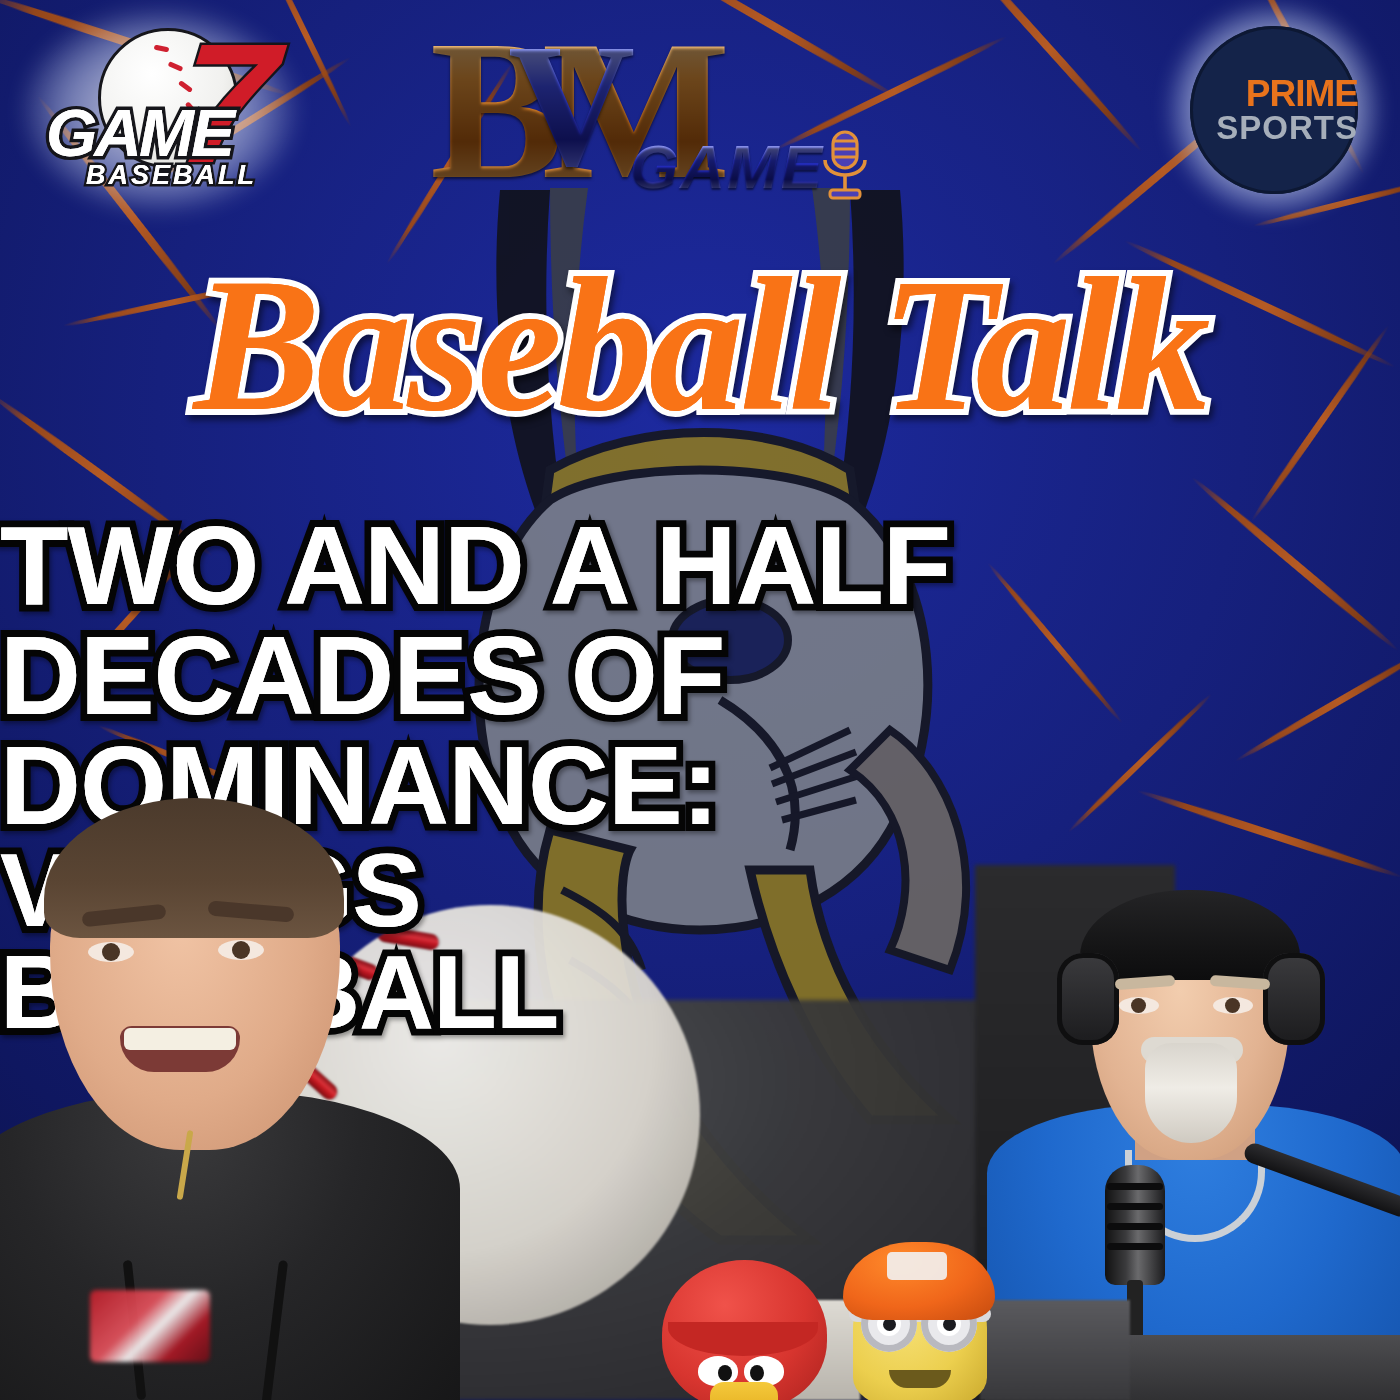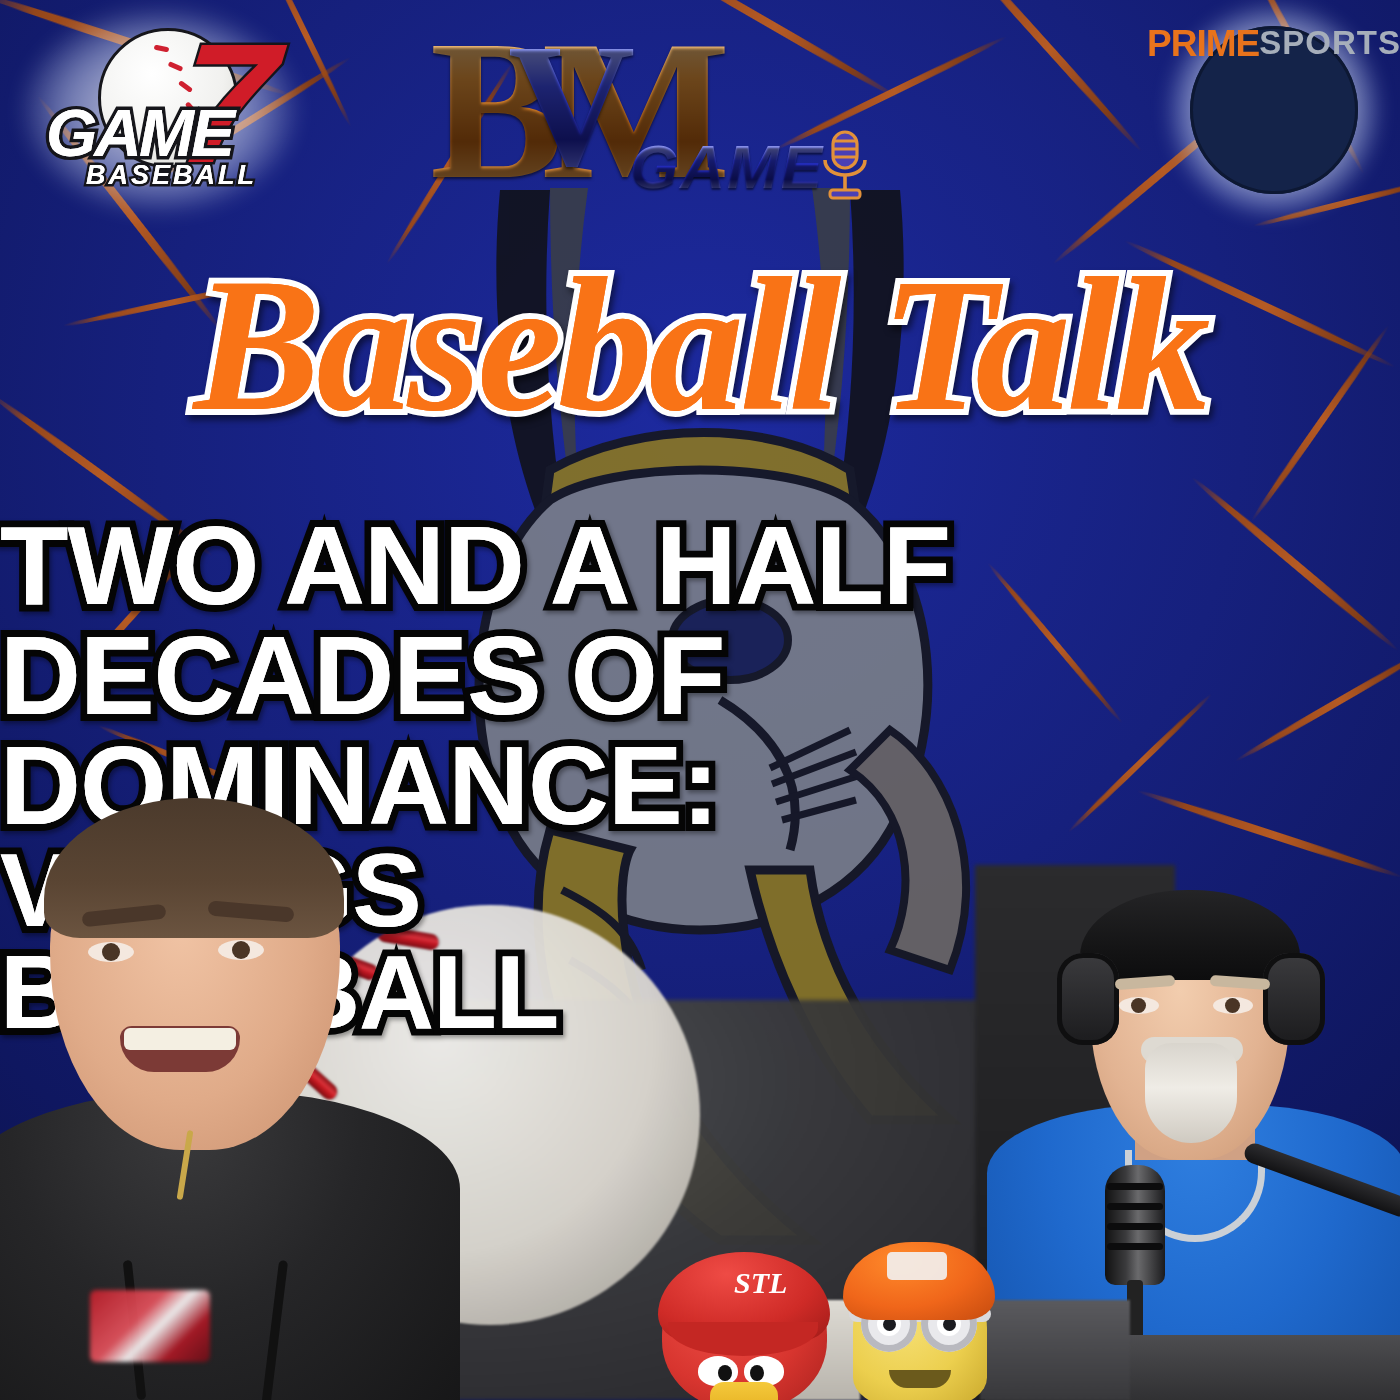--- a/index.html
+++ b/index.html
@@ -102,21 +102,21 @@
   .ps { position:absolute; right:42px; top:26px; width:168px; height:168px; }
   .ps-glow {
     position:absolute; inset:-22px;
     background:radial-gradient(circle, rgba(255,255,255,.9) 30%, rgba(210,225,255,.4) 58%, rgba(150,175,255,0) 76%);
     border-radius:50%; filter:blur(9px);
   }
   .ps-circle {
     position:absolute; inset:0; border-radius:50%;
     background:#142349;
     box-shadow:inset 0 0 0 3px #0d1833;
-    display:flex; flex-direction:row; align-items:flex-start; justify-content:center;
+    display:flex; flex-direction:column; align-items:flex-end; justify-content:center;
   }
   .ps-prime { color:#e8731c; font-size:37px; font-weight:bold; letter-spacing:-1px; line-height:.95; }
   .ps-sports { color:#a6aeba; font-size:33px; font-weight:bold; letter-spacing:1px; line-height:1; }
 
   
   .bvm { position:absolute; left:430px; top:18px; width:470px; height:205px; }
   .mono-row { position:absolute; left:0; top:4px; display:flex; align-items:flex-start; }
   .mono-char {
     font-family:"Liberation Serif", serif; font-weight:bold; line-height:.88;
     background:linear-gradient(180deg,#fbd9a4 0%,#ef9b3d 32%,#b75f12 68%,#f0b161 100%);
@@ -546,23 +546,20 @@
 
   <div class="angry">
     <div class="angry-body"></div>
     <div class="angry-eye l">
         <span class="angry-pupil" style="left:20px;"></span>
       </div>
     <div class="angry-eye r">
         <span class="angry-pupil" style="left:6px;"></span>
       </div>
     <div class="angry-beak"></div>
-    <div class="angry-cap">
-      <span class="stl">STL</span>
-    </div>
     <div class="angry-brim"></div>
   </div>
 
   <div class="minion">
     <div class="minion-body"></div>
     <div class="minion-goggle-band"></div>
     <div class="goggle l">
         <span class="goggle-iris">
           <span class="goggle-pupil"></span>
         </span>

